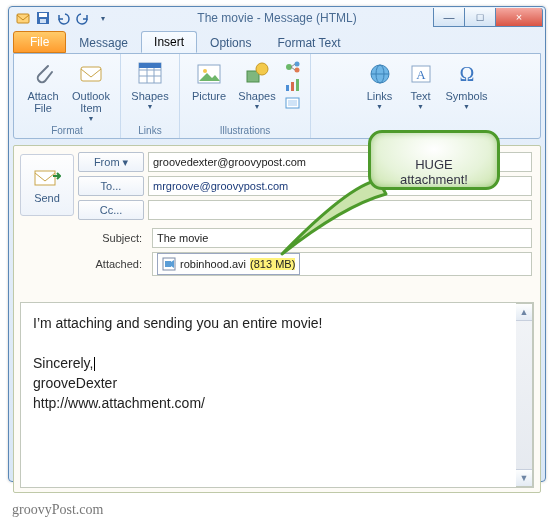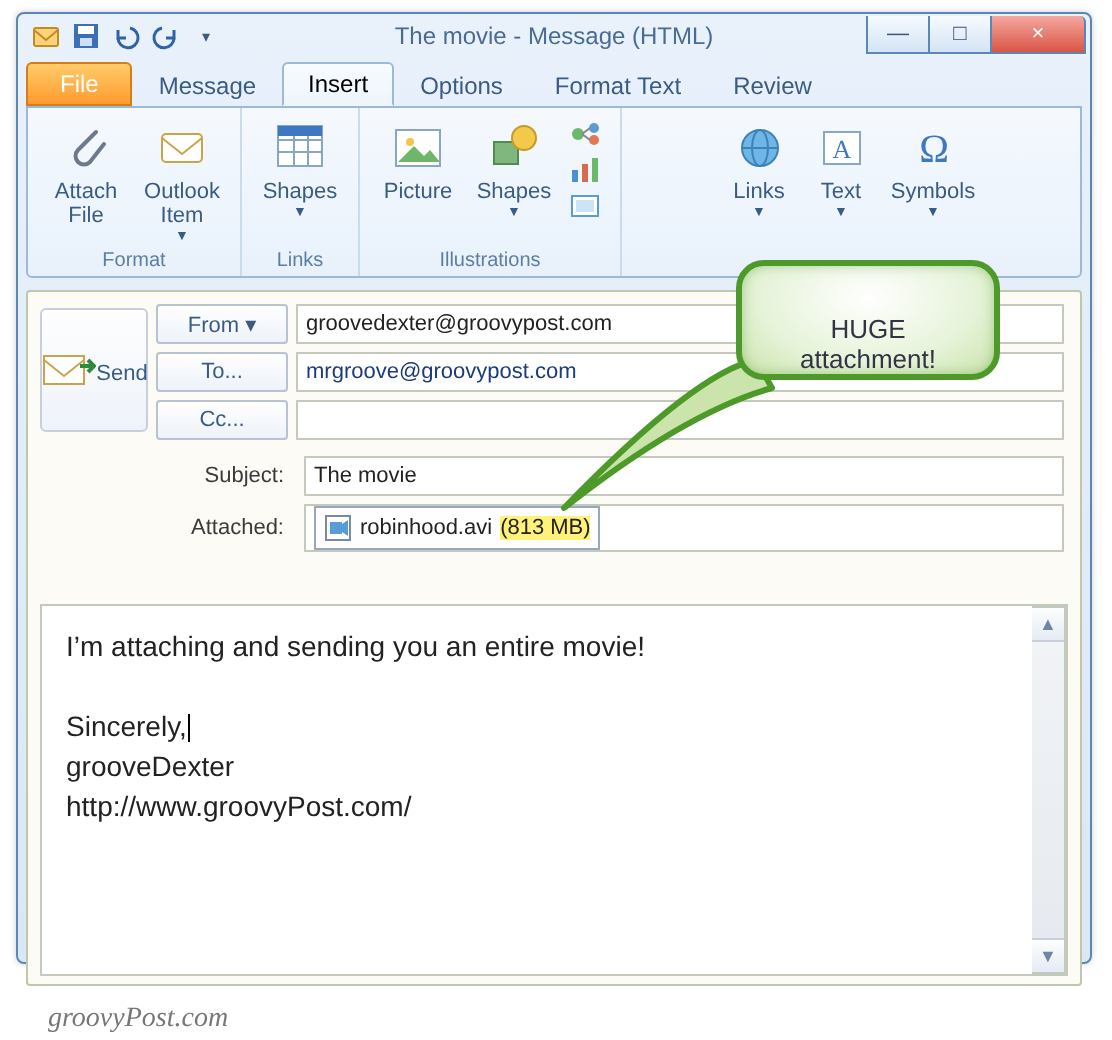--- a/index.html
+++ b/index.html
@@ -26,40 +26,40 @@
   .group{border-right:1px solid #c9dbef;padding:2px 6px 0;display:flex;flex-direction:column;align-items:center;justify-content:space-between}
   .group-label{font-size:10px;color:#5d7ea3;padding:1px 0 2px;text-align:center;width:100%}
   .big-buttons{display:flex;gap:2px}
   .bigbtn{display:flex;flex-direction:column;align-items:center;width:46px;padding-top:3px;border-radius:3px}
   .bigbtn .icon{width:30px;height:30px;display:flex;align-items:center;justify-content:center;margin-bottom:1px}
   .bigbtn .lbl{font-size:11px;color:#3a5c84;text-align:center;line-height:12px}
   .dd{font-size:7px;color:#3a5c84;margin-top:1px}
   
   .surface{background:#fdfbf6;border:1px solid #bfc9a8;margin:6px 4px 4px;height:346px;position:relative;border-radius:2px}
   .send-area{position:absolute;left:6px;top:8px;width:52px;height:60px;border:1px solid #c7cfdd;background:linear-gradient(#fefefe,#eef3fa);border-radius:3px;
-             display:flex;flex-direction:row;align-items:center;justify-content:center}
+             display:flex;flex-direction:column;align-items:center;justify-content:center}
   .send-area .lbl{font-size:11px;color:#3a5c84;margin-top:3px}
   .field-rows{position:absolute;left:64px;right:8px;top:6px}
   .row{display:flex;align-items:stretch;margin-bottom:4px;height:20px}
   .row .btn{width:64px;border:1px solid #b8c2d0;background:linear-gradient(#fefefe,#eef3fa);display:flex;align-items:center;justify-content:center;font-size:11px;color:#3a5c84;border-radius:2px;margin-right:4px}
   .row .static-label{width:64px;text-align:right;font-size:11px;color:#3a3a3a;padding-right:6px;display:flex;align-items:center;justify-content:flex-end;margin-right:4px}
   .row .field{flex:1;border:1px solid #c3c9bd;background:#fff;padding:2px 4px;font-size:11px;color:#1b3b7a;display:flex;align-items:center}
   .row .field.plain{color:#222;text-decoration:none}
   .attach-row .field{display:flex;align-items:center;gap:4px;text-decoration:none;color:#222}
   .attach-chip{border:1px solid #9aa6c0;background:#fefefe;padding:3px 4px;display:flex;align-items:center;gap:4px}
   .hl{background:#fff27a}
   .body-area{position:absolute;left:6px;right:6px;top:156px;bottom:4px;border:1px solid #c3c9bd;background:#fff;padding:10px 12px;font-size:14px;line-height:20px;overflow:auto}
   .cursor{border-right:1px solid #000;display:inline-block;height:14px;vertical-align:middle;margin-left:1px}
   
   .callout{position:absolute;left:368px;top:130px;width:126px;height:54px;border:3px solid #4d9a2b;border-radius:14px;
            background:radial-gradient(ellipse at 50% 30%,#fff,#e6f3d9 60%,#cbe4ac);display:flex;align-items:flex-end;justify-content:center;
            text-align:center;font-size:13px;color:#334; z-index:5;box-shadow:inset 0 0 6px rgba(77,154,43,.4)}
   .callout-tail{position:absolute;z-index:4}
   
-  .watermark{position:absolute;left:24px;bottom:2px;font-size:14px;font-style:italic;color:#777;font-family:Georgia,serif}
+  .watermark{position:absolute;left:12px;bottom:2px;font-size:14px;color:#777;font-family:Georgia,serif}
   
   .sb{position:absolute;right:7px;top:157px;width:16px;bottom:5px;background:linear-gradient(#f2f4f7,#e5e9ef);border:1px solid #c3c9bd;border-left:none}
   .sb .arrow{height:16px;display:flex;align-items:center;justify-content:center;color:#6e85a4;font-size:9px;background:linear-gradient(#fdfefe,#e4ebf4);border-bottom:1px solid #c7cfdd}
   .sb .arrow.bot{border-bottom:none;border-top:1px solid #c7cfdd;position:absolute;bottom:0;left:0;right:0}
   svg{display:block}
 </style>
 </head>
 <body>
 <div class="frame">
 
@@ -107,21 +107,20 @@
           </div>
     </div>
   </div>
 
   <div class="tabs">
     <div class="file-tab"><span>File</span></div>
     <div class="tab"><span>Message</span></div>
     <div class="tab active"><span>Insert</span></div>
     <div class="tab"><span>Options</span></div>
     <div class="tab"><span>Format Text</span></div>
-    <div class="tab"><span>Review</span></div>
   </div>
 
   <div class="ribbon">
     <div class="group">
       <div class="big-buttons">
         <div class="bigbtn">
           <span class="icon">
                 <svg width="26" height="28">
                   <path d="M18 6 L9 15 a4 4 0 0 0 6 6 L22 12" stroke="#6d7a8b" stroke-width="2" fill="none" stroke-linecap="round"></path>
                 </svg>
@@ -312,21 +311,21 @@
           </span>
         </div>
       </div>
     </div>
 
     <div class="body-area">
       <div>I’m attaching and sending you an entire movie!</div>
       <div style="height:20px"></div>
       <div><span>Sincerely,</span><span class="cursor"></span></div>
       <div>grooveDexter</div>
-      <div>http://www.groovyPost.com/</div>
+      <div>http://www.attachment.com/</div>
     </div>
     <div class="sb">
       <div class="arrow">▲</div>
       <div class="arrow bot">▼</div>
     </div>
 
   </div>
 </div>
 
 <div class="callout">

